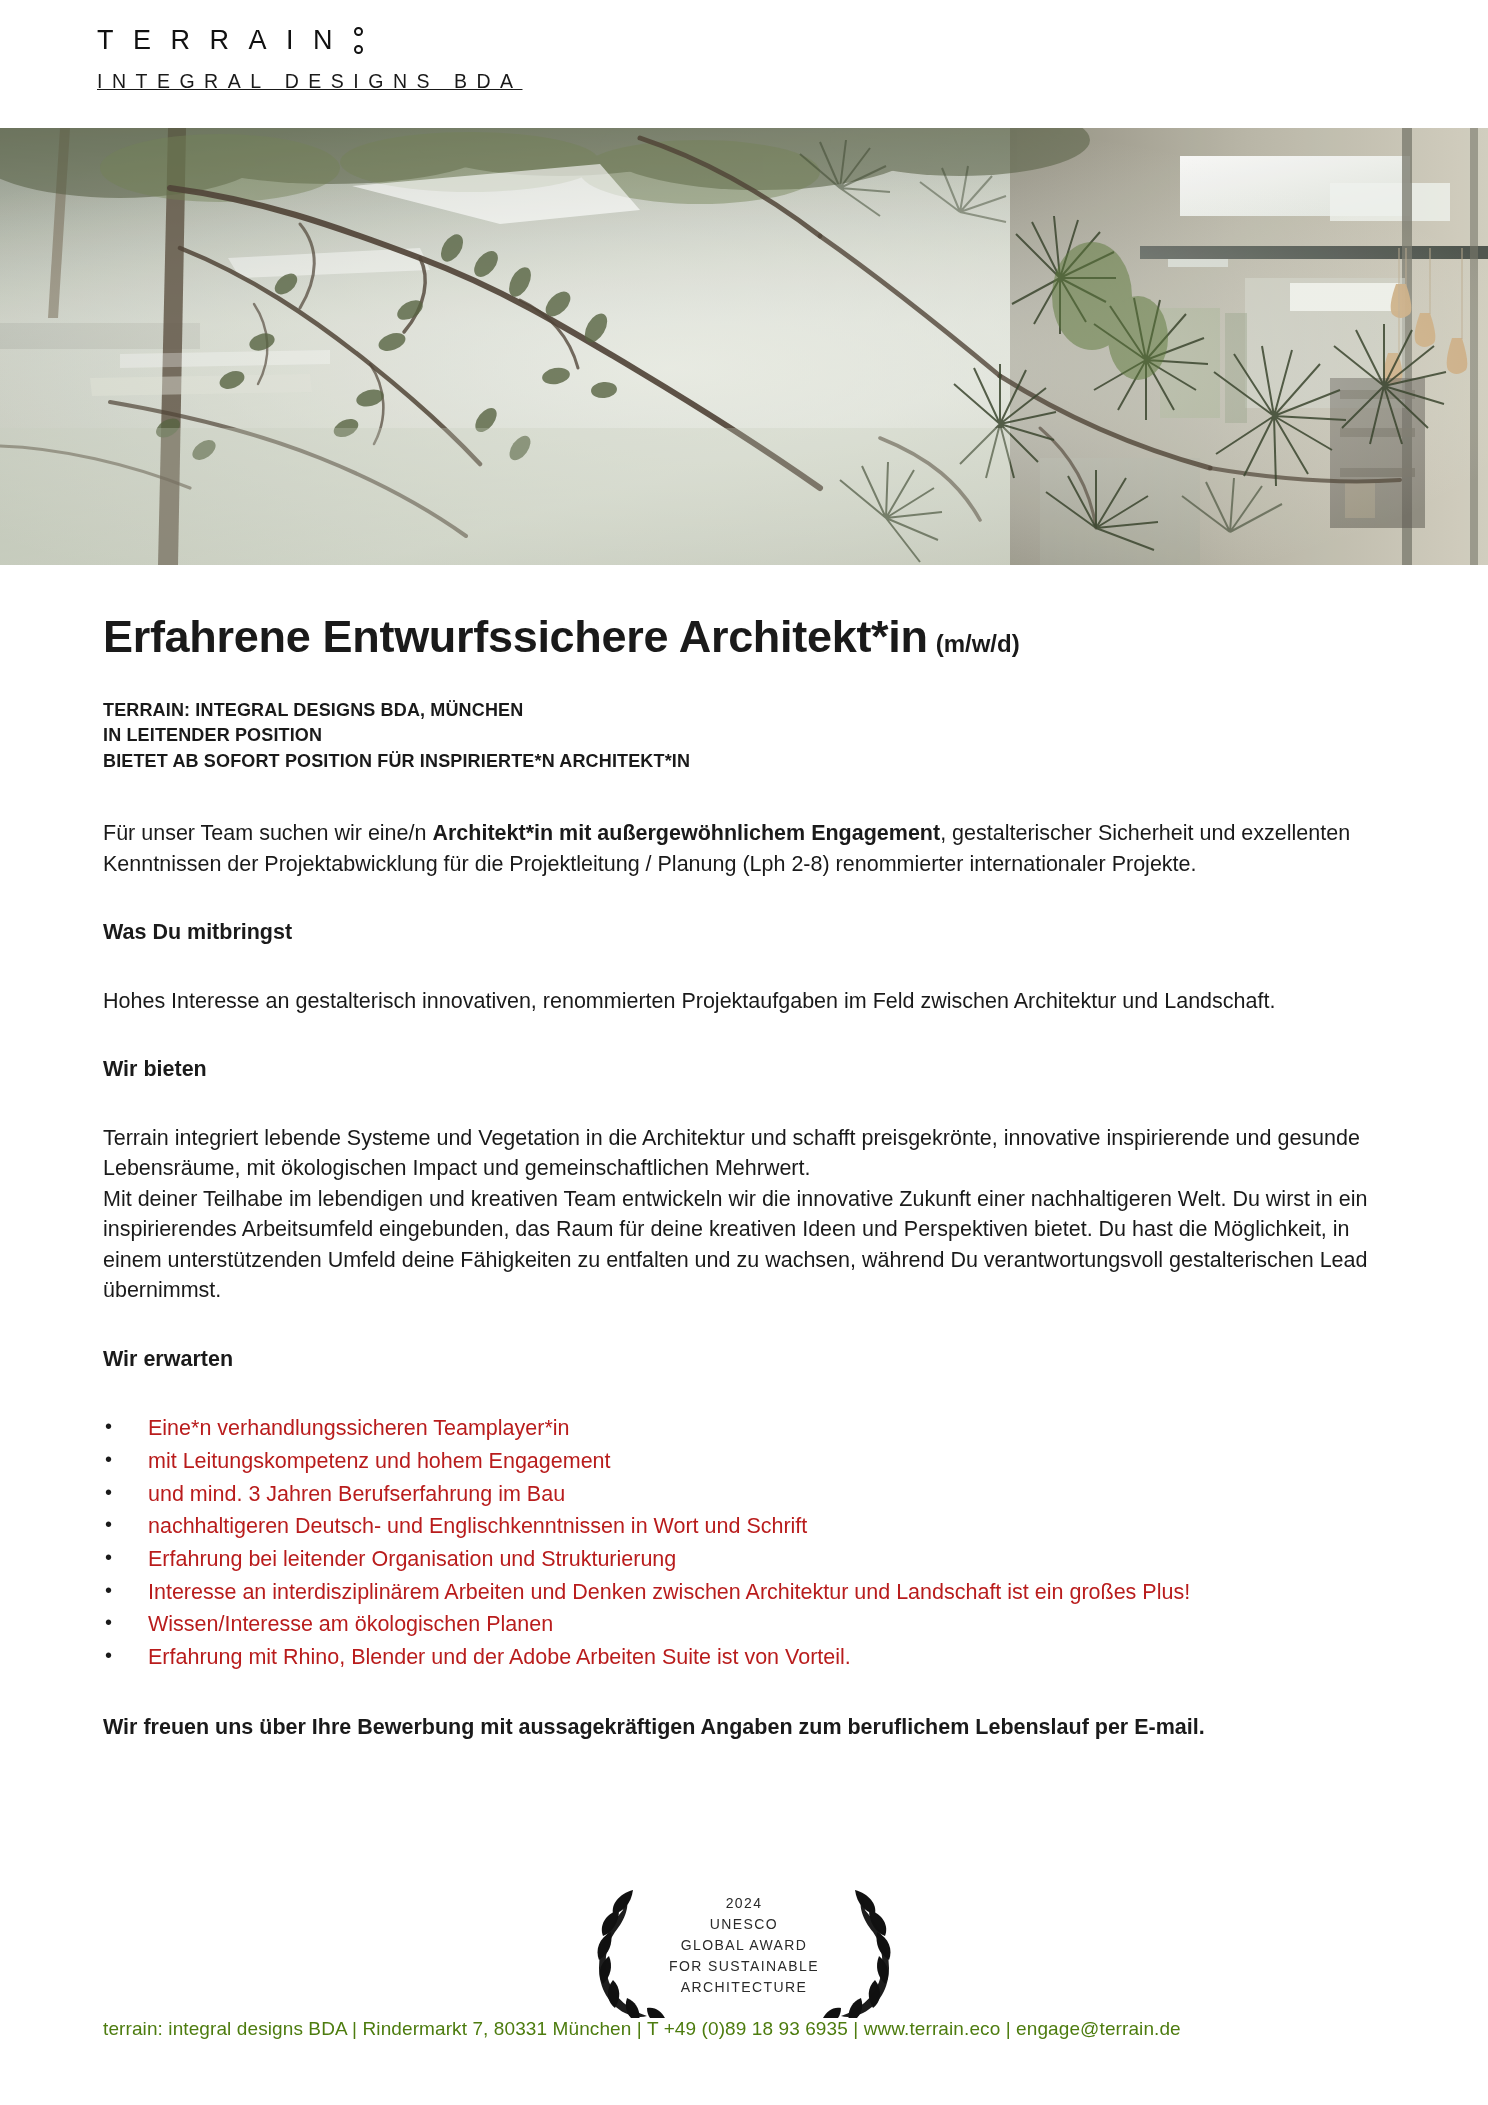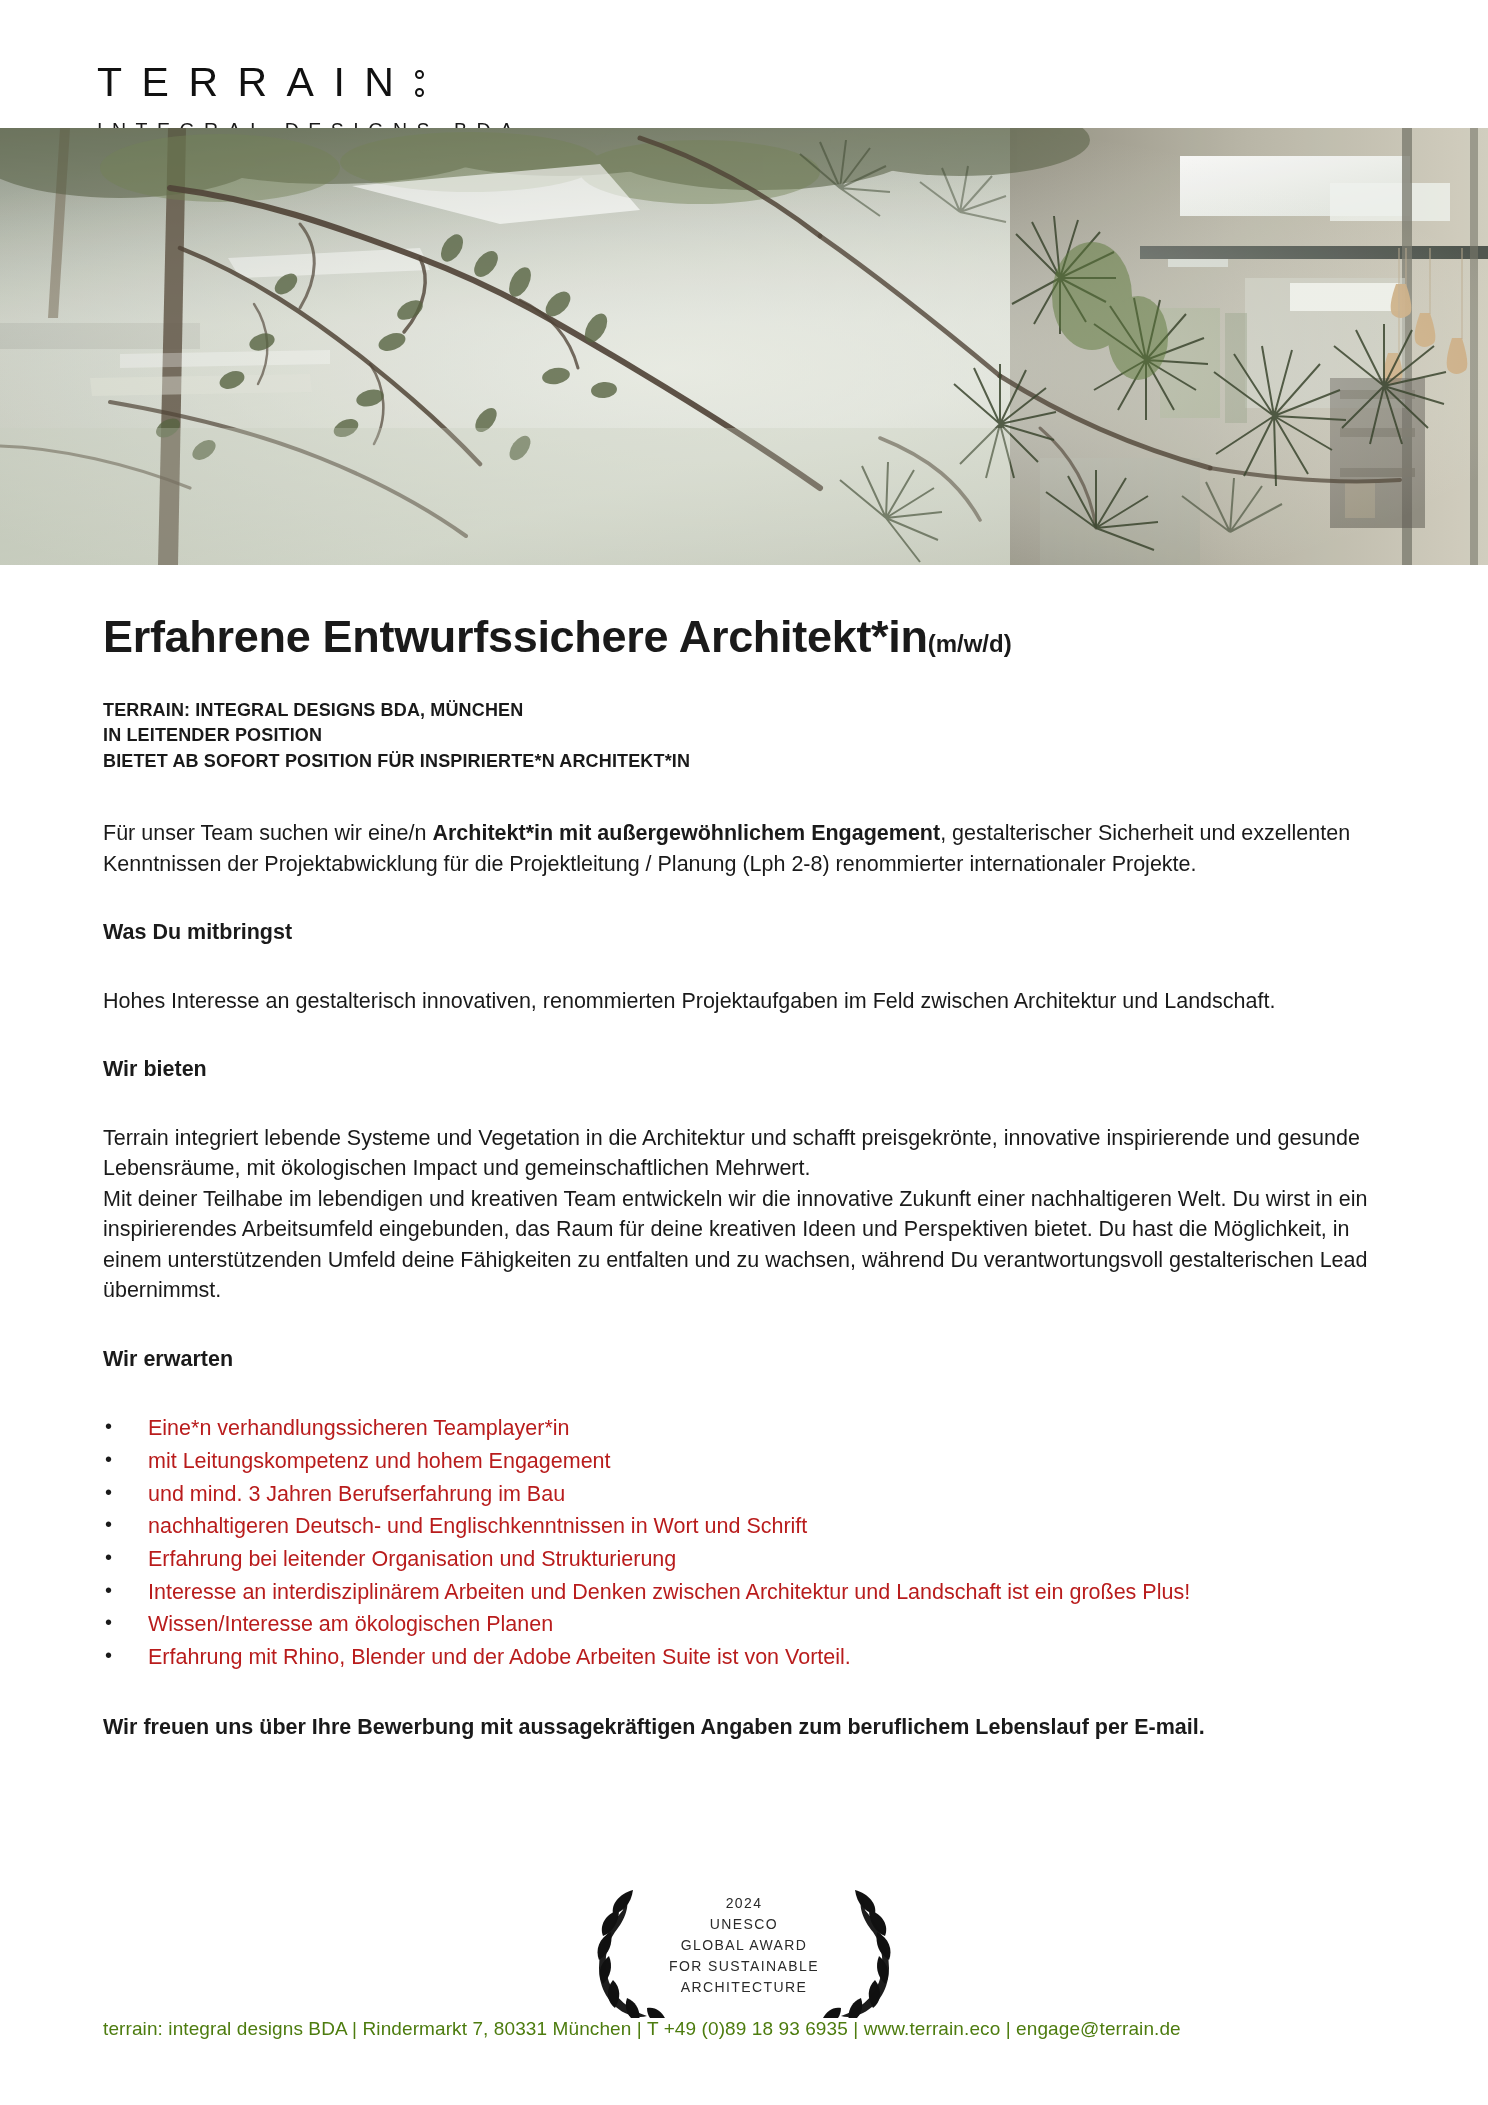--- a/index.html
+++ b/index.html
@@ -18,29 +18,28 @@
 
   
   .logo-block {
     position: absolute;
     left: 97px;
     top: 26px;
     width: 500px;
   }
   .logo-main {
     font-family: "Liberation Sans", sans-serif;
-    font-size: 41px;
+    font-size: 27px;
     font-weight: 300;
     letter-spacing: 19.5px;
     color: #111111;
     line-height: 1.0;
     white-space: nowrap;
     display: flex;
     align-items: center;
-    margin-top: 36px;
   }
   .logo-colon {
     display: inline-flex;
     flex-direction: column;
     justify-content: center;
     gap: 9px;
     margin-left: 2px;
     margin-top: 1px;
   }
   .logo-colon span {
@@ -87,21 +86,21 @@
     letter-spacing: -0.3px;
     margin: 0;
     line-height: 1.1;
     color: #1a1a1a;
     font-family: "Liberation Sans", sans-serif;
   }
   h1.job-title .mwd {
     font-size: 24px;
     font-weight: bold;
     letter-spacing: 0;
-    margin-left: 0;
+    margin-left: 8px;
   }
 
   .subhead {
     margin-top: 36px;
     font-size: 18px;
     font-weight: bold;
     line-height: 1.42;
     letter-spacing: 0.15px;
     color: #1a1a1a;
   }

